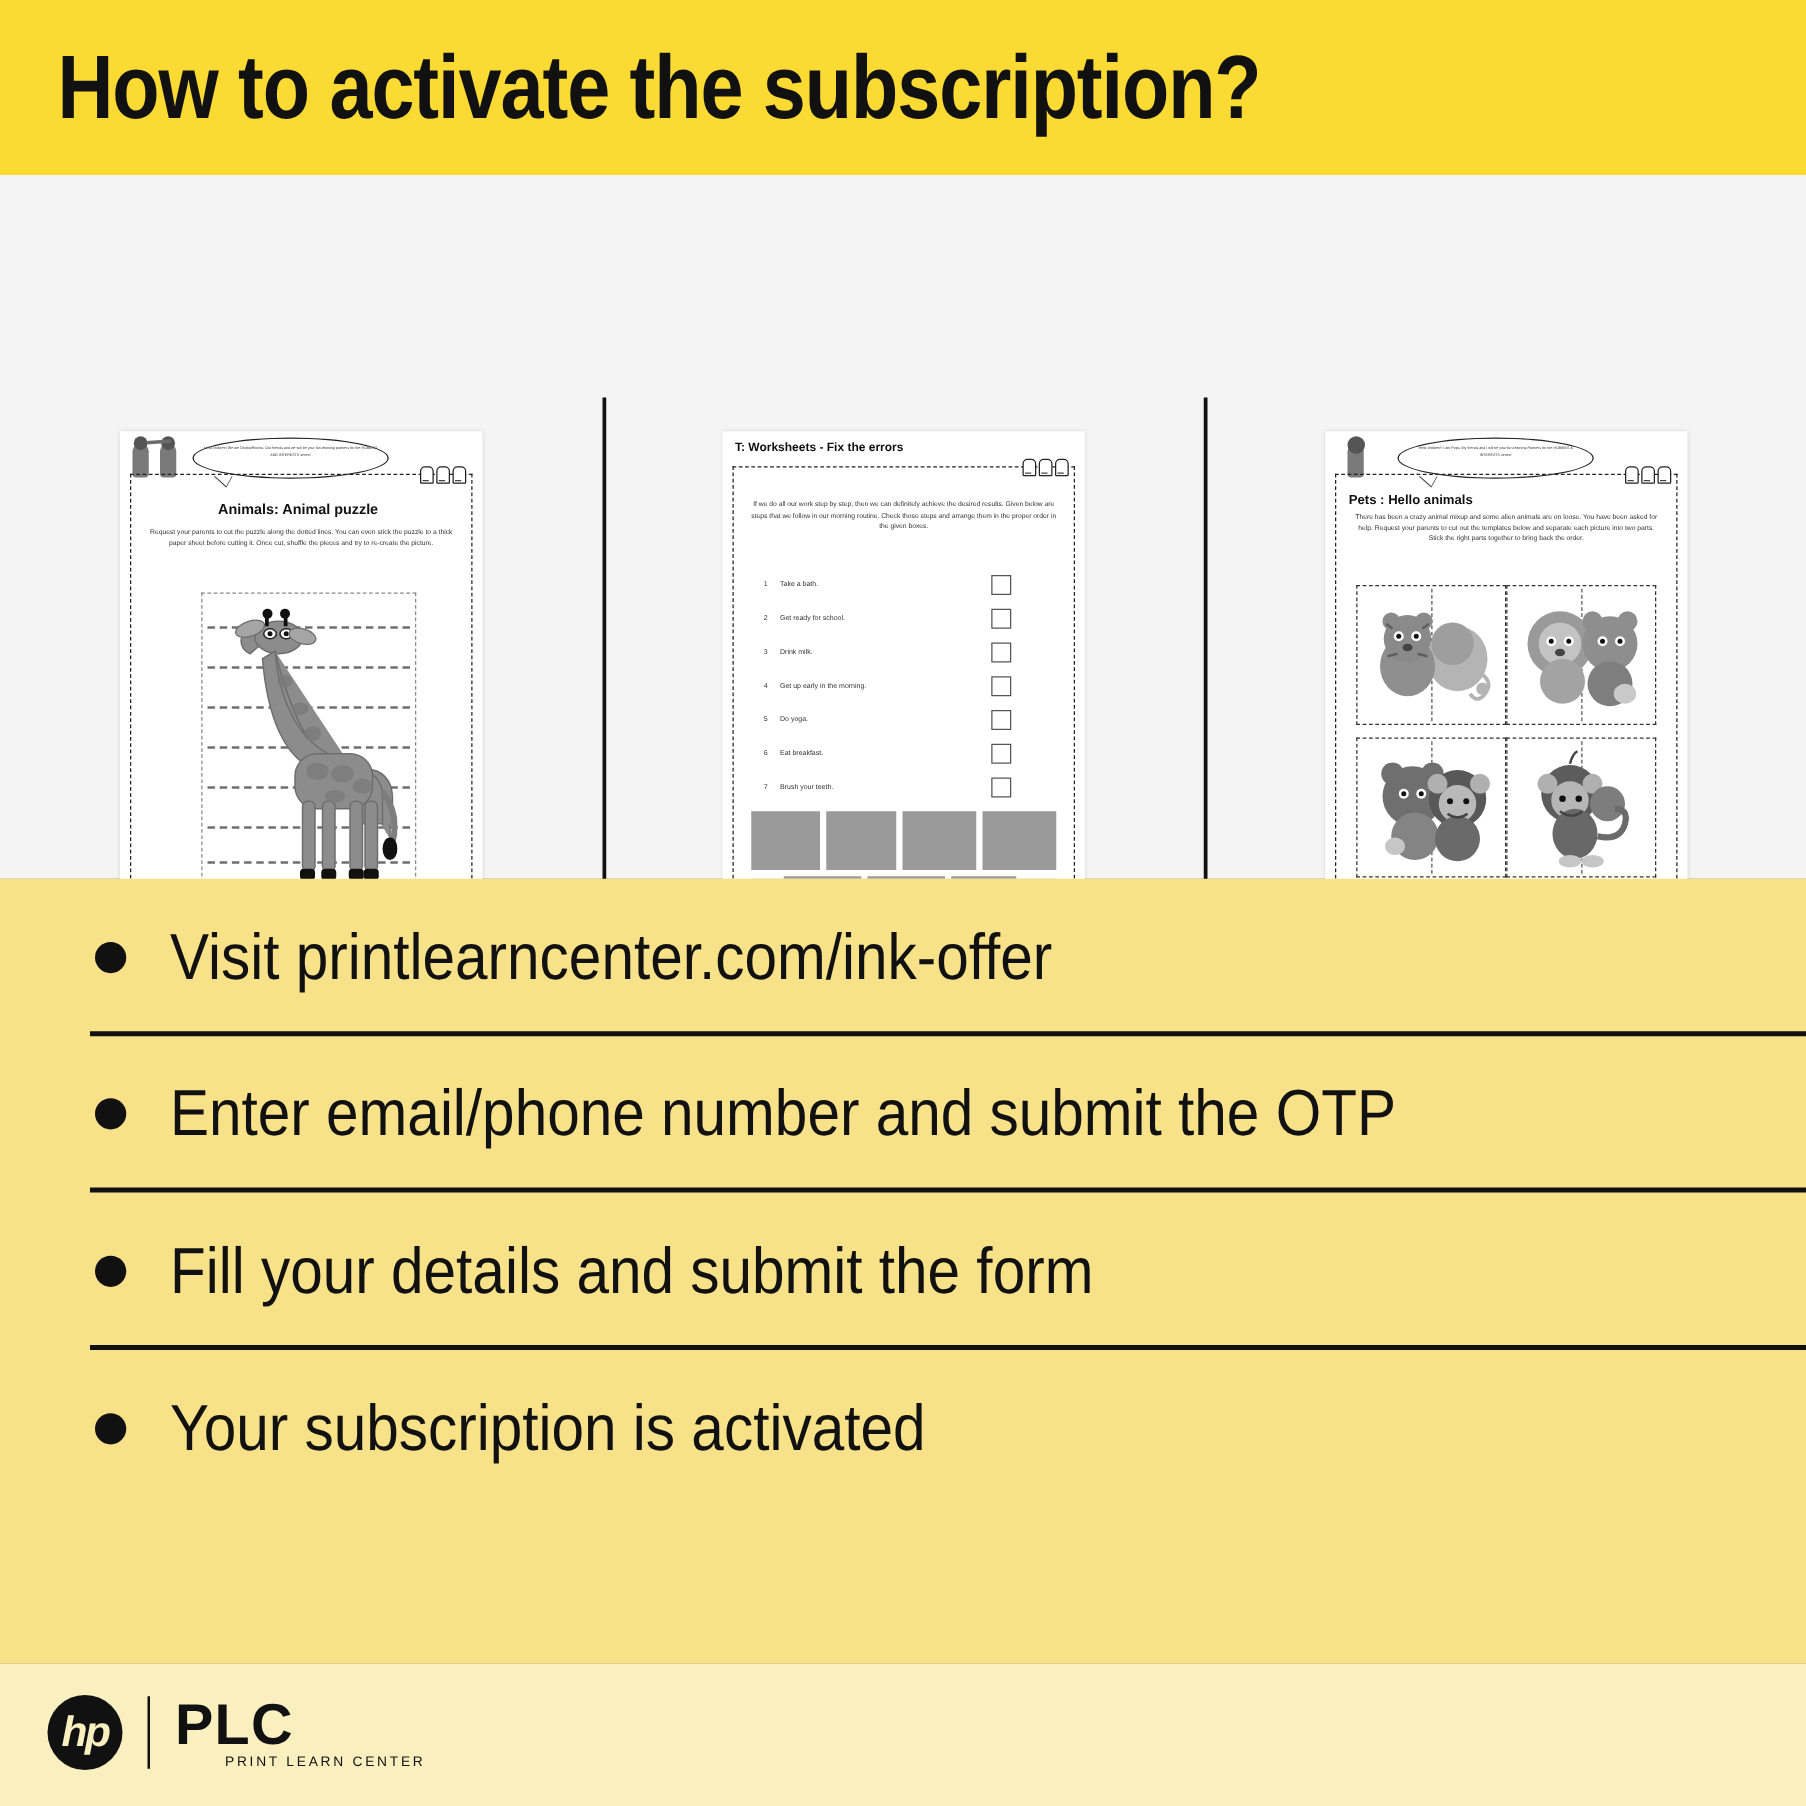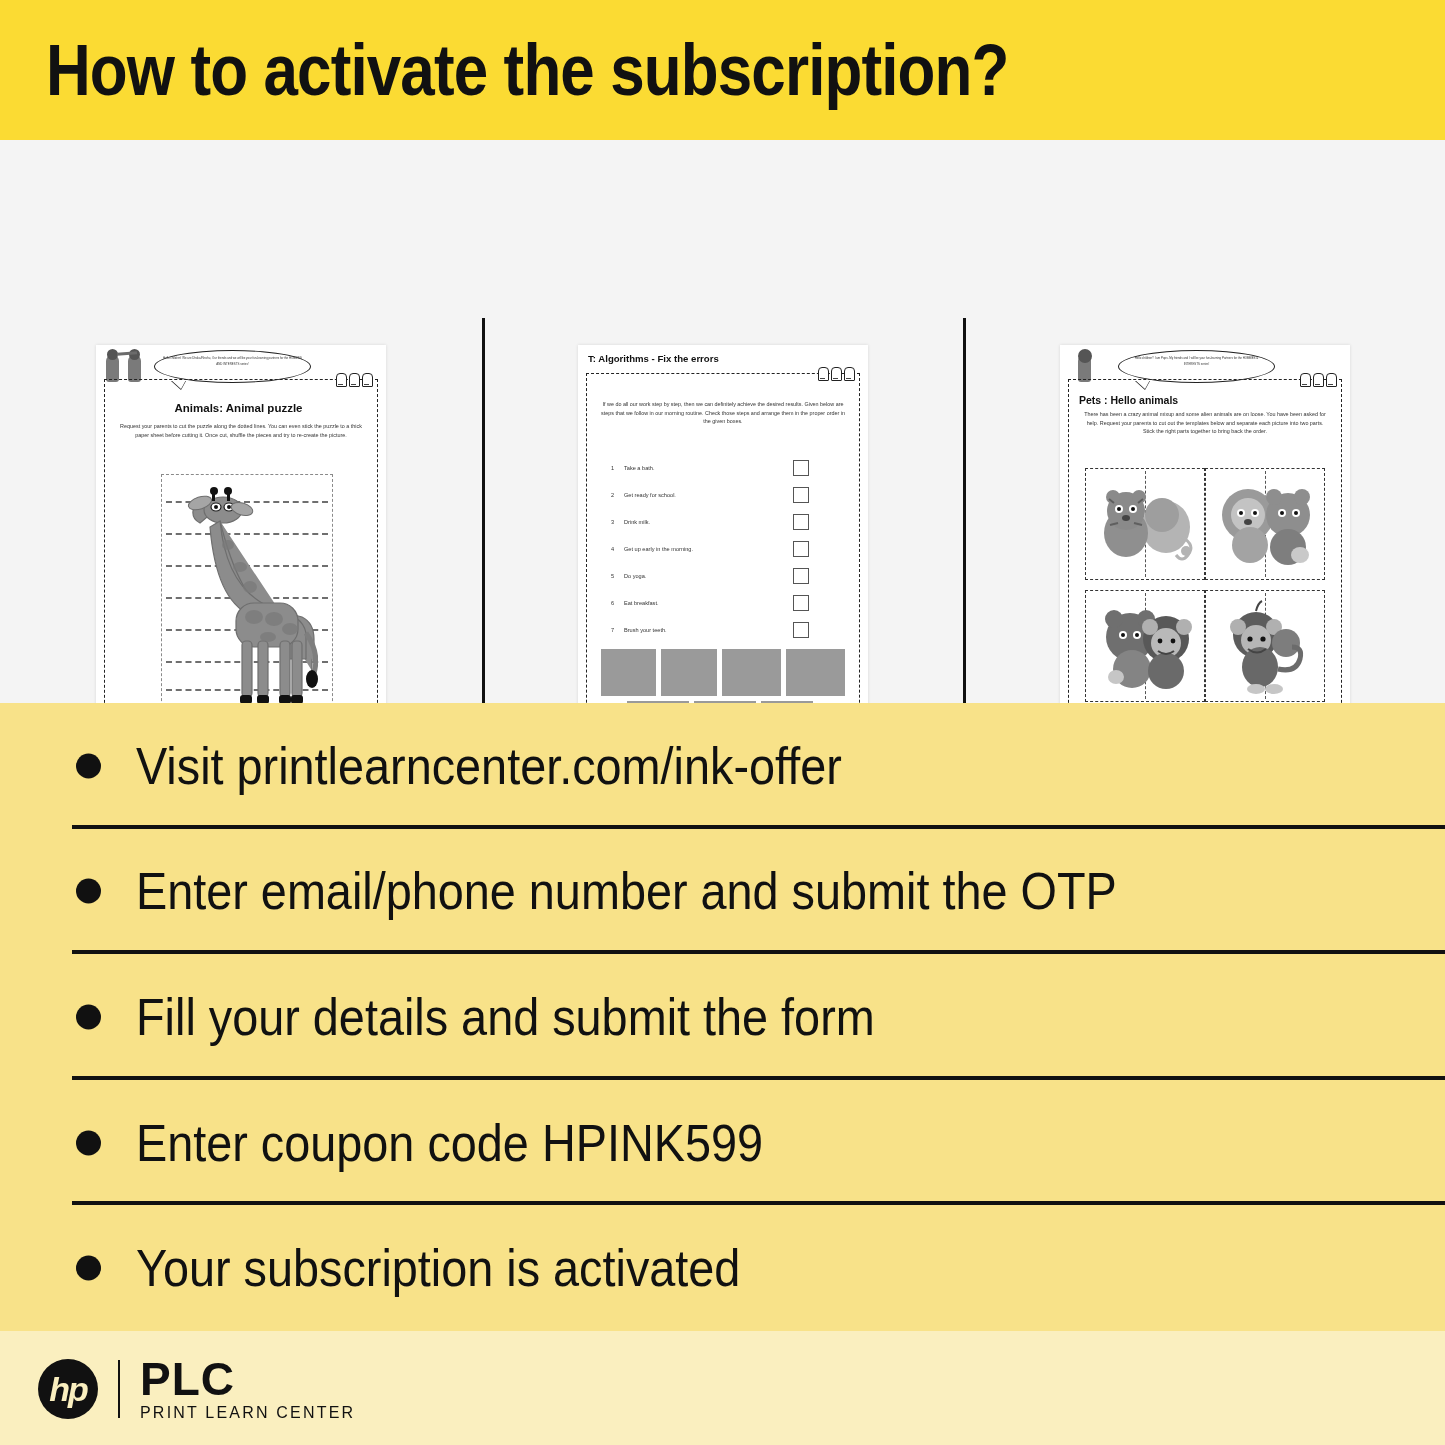--- a/index.html
+++ b/index.html
@@ -202,22 +202,23 @@
     text-align:center;color:#faefbf;font-style:italic;font-weight:700;font-size:34px;
     letter-spacing:-2px;font-family:"Liberation Sans", sans-serif;
   }
   .logo-sep{width:2px;height:58px;background:#111;margin:0 20px;}
   .plc{position:relative;}
   .plc-main{
     font-size:46px;font-weight:700;color:#111;letter-spacing:1px;line-height:48px;
     font-family:"Liberation Sans", sans-serif;
   }
   .plc-sub{
-    font-size:16px;letter-spacing:2.2px;color:#111;text-align:right;margin-top:1px;
+    font-size:11px;letter-spacing:2.2px;color:#111;text-align:right;margin-top:1px;
     font-family:"Liberation Sans", sans-serif;
+    margin-left:40px;
   }
 </style>
 </head>
 <body>
 
 <div class="page">
 
   <div class="header">
     <div class="header-title">How to activate the subscription?</div>
   </div>
@@ -312,21 +313,21 @@
 
       <div class="ws-footer">
         <span class="left">WhatsApp Worksheets on +91 8800300300</span>
         <span class="mid">3</span>
         <span class="right">www.printlearncenter.com by</span>
         <span class="hp">hp</span>
       </div>
     </div>
 
     <div class="sheet s2">
-      <div class="ws-title left">T: Algorithms - Fix the errors</div>
+      <div class="ws-title left">T: Worksheets - Fix the errors</div>
 
       <div class="dashbox" style="top:28px;">
         <div class="crown-row">
           <div class="crown"></div>
           <div class="crown"></div>
           <div class="crown"></div>
         </div>
 
         <div class="ws-desc" style="top:26px;">If we do all our work step by step, then we can definitely achieve the desired results. Given below are steps that we follow in our morning routine. Check those steps and arrange them in the proper order in the given boxes.</div>
 
@@ -550,25 +551,20 @@
       <span class="bullet-text">Enter email/phone number and submit the OTP</span>
       <span class="hr"></span>
     </div>
     <div class="bullet-row">
       <span class="dot"></span>
       <span class="bullet-text">Fill your details and submit the form</span>
       <span class="hr"></span>
     </div>
     <div class="bullet-row">
       <span class="dot"></span>
-      <span class="bullet-text">Enter coupon code HPINK599</span>
-      <span class="hr"></span>
-    </div>
-    <div class="bullet-row">
-      <span class="dot"></span>
       <span class="bullet-text">Your subscription is activated</span>
     </div>
   </div>
 
   <div class="footer">
     <div class="logo-wrap">
       <div class="hp-logo">
         <div class="hp-txt">hp</div>
       </div>
       <div class="logo-sep"></div>

